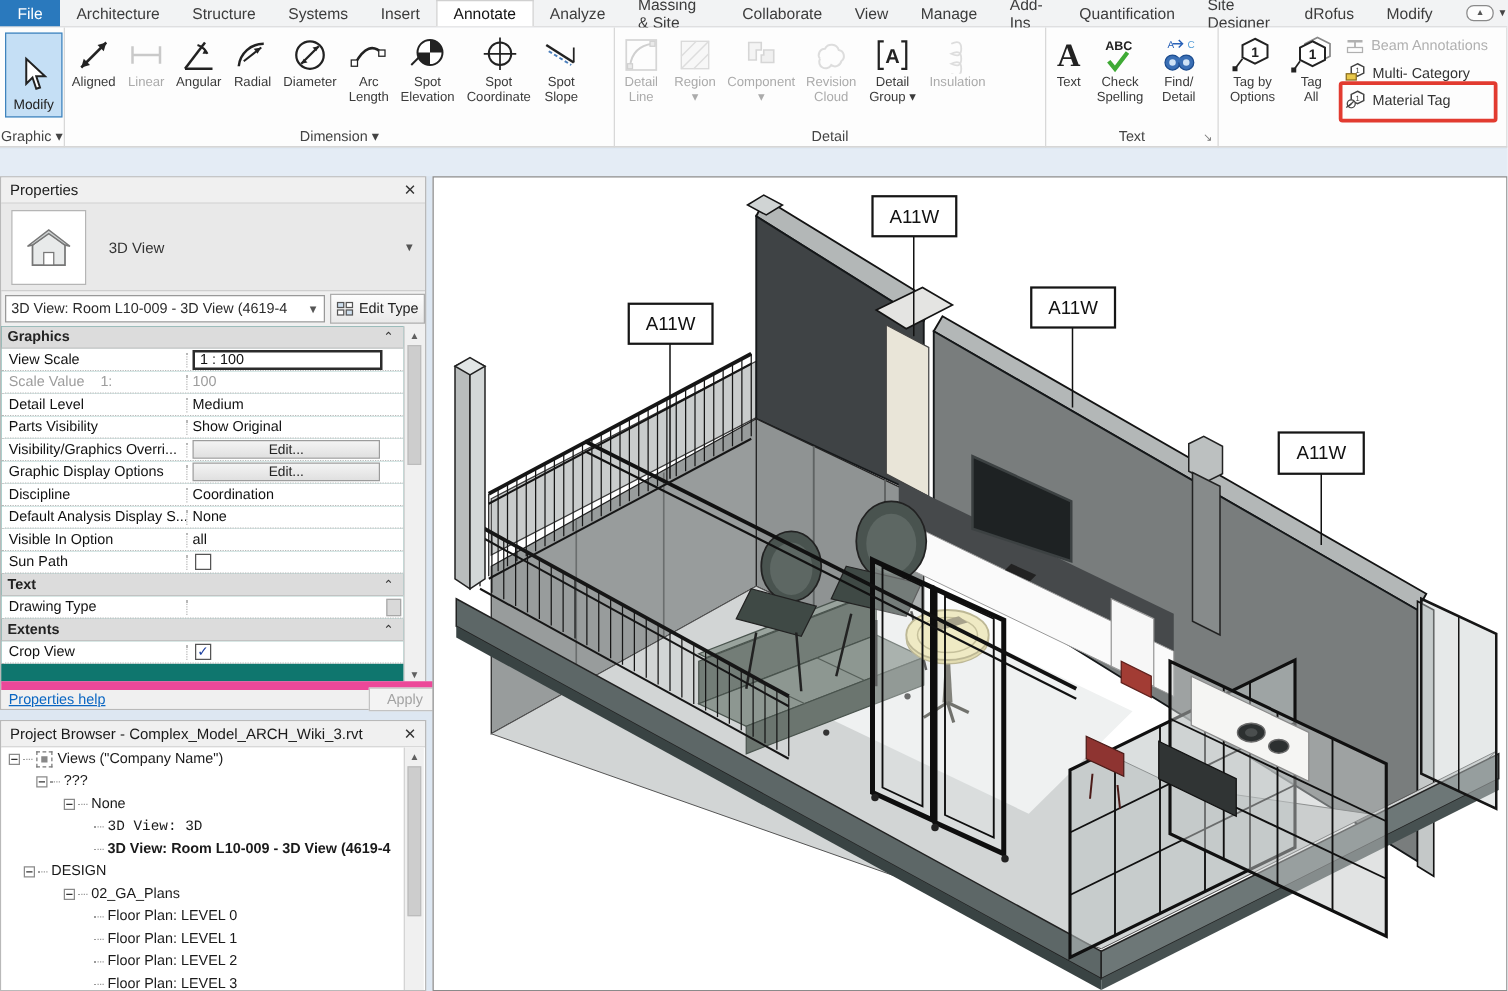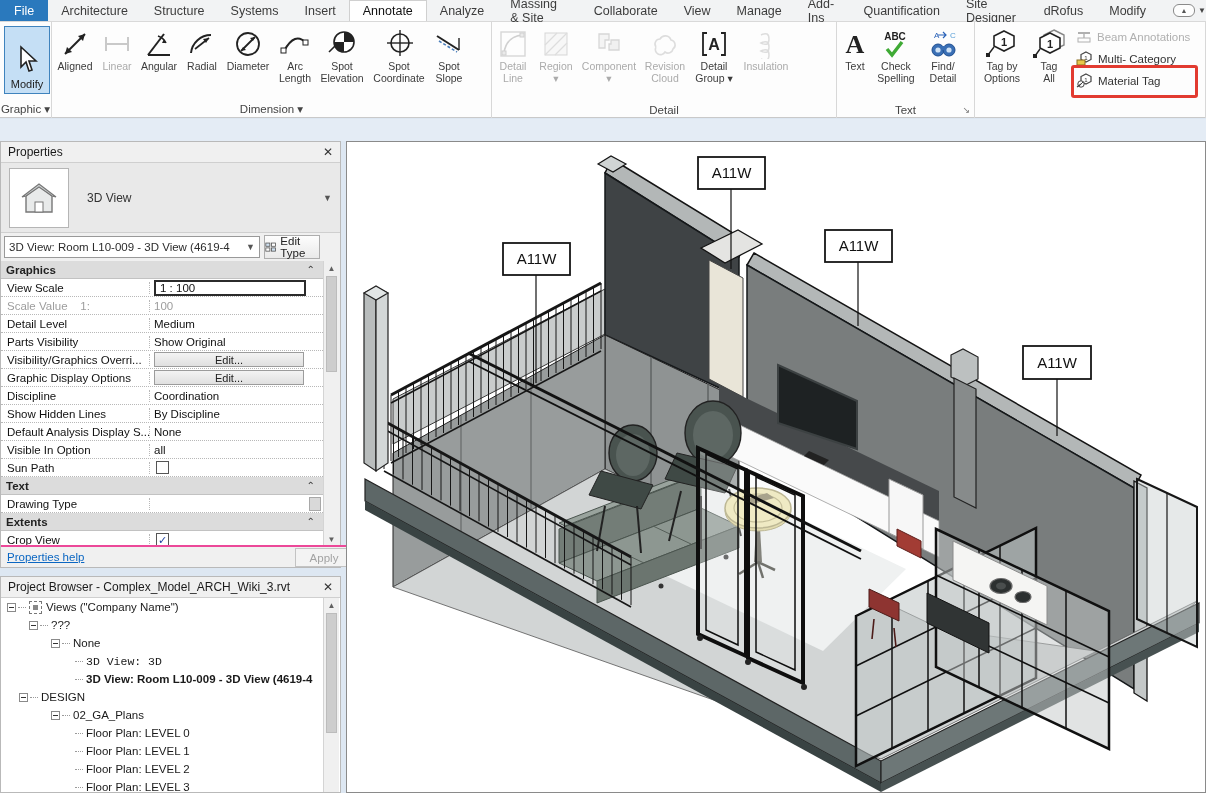--- a/index.html
+++ b/index.html
@@ -40,36 +40,36 @@
   .ptitle .closex { margin-left:auto; color:#333; font-size:12px; }
   #properties { top:141px; height:427px; }
   #selector { position:absolute; left:0; top:21px; width:339px; height:70px; background:#e9e9e9; border-bottom:1px solid #cfcfcf; }
   #selbox { position:absolute; left:8px; top:5px; width:60px; height:60px; background:#fff; border:1px solid #b5b5b5; display:flex; align-items:center; justify-content:center; }
   #selname { position:absolute; left:86px; top:28px; font-size:12px; color:#333; }
   #selcaret { position:absolute; right:8px; top:30px; font-size:9px; color:#555; }
   #typerow { position:absolute; left:0; top:91px; width:339px; height:28px; display:flex; align-items:center; }
   #typecombo { margin-left:3px; width:256px; height:22px; background:#fff; border:1px solid #999; font-size:11.5px; display:flex; align-items:center; padding:0 4px; overflow:hidden; white-space:nowrap; }
   #typecombo .tc-text { flex:1; overflow:hidden; }
   #typecombo .tc-caret { font-size:9px; color:#555; }
-  #edittype { margin-left:4px; width:56px; height:24px; background:linear-gradient(#fdfdfd,#e9e9e9); border:1px solid #adadad; font-size:11.5px; display:flex; align-items:center; justify-content:center; gap:4px; color:#222; }
+  #edittype { margin-left:4px; width:76px; height:24px; background:linear-gradient(#fdfdfd,#e9e9e9); border:1px solid #adadad; font-size:11.5px; display:flex; align-items:center; justify-content:center; gap:4px; color:#222; }
   #propgrid { position:absolute; left:0; top:119px; width:322px; height:286px; background:#0f766e; overflow:hidden; }
   .prow { height:18px; display:flex; align-items:center; border-bottom:1px dotted #b8b8b8; background:#fff; }
   .prow .plab { width:149px; padding-left:6px; overflow:hidden; white-space:pre; font-size:11.5px; color:#111; border-right:1px dotted #b8b8b8; }
   .prow .pval { flex:1; padding-left:4px; font-size:11.5px; color:#111; display:flex; align-items:center; height:100%; position:relative; }
   .prow.disabled .plab, .prow.disabled .pval { color:#9d9d9d; }
   .phead { height:18px; background:#dcdcdc; border-bottom:1px solid #c2c2c2; display:flex; align-items:center; padding-left:5px; font-weight:bold; font-size:11.5px; color:#222; }
   .phead .chev { margin-left:auto; margin-right:8px; font-weight:normal; color:#333; font-size:10px; }
   .valfocus { border:2px solid #2b2b2b; background:#fff; height:16px; display:flex; align-items:center; padding:0 4px; width:152px; }
   .editbtn { width:150px; height:15px; background:linear-gradient(#f4f4f4,#e0e0e0); border:1px solid #9c9c9c; font-size:11px; color:#222; text-align:center; line-height:14px; }
   .cbox { width:13px; height:13px; border:1px solid #555; background:#fff; margin-left:2px; font-size:11px; line-height:12px; text-align:center; color:#1b3fa0; }
   .browsebtn { position:absolute; right:2px; top:2px; width:12px; height:14px; background:#d9d9d9; border:1px solid #a8a8a8; }
   #propscroll { position:absolute; right:1px; top:119px; width:16px; height:286px; background:#f0f0f0; border-left:1px solid #d4d4d4; }
   .sb-arrow { height:15px; text-align:center; font-size:8px; color:#606060; line-height:15px; }
   .sb-thumb { margin:0 2px; background:#cdcdcd; border:1px solid #bcbcbc; height:96px; }
-  #propfooter { position:absolute; left:0; bottom:0; width:360px; height:22px; background:#f0f0f0; border-top:2px solid #ec4899; display:flex; align-items:center; }
+  #propfooter { position:absolute; left:0; bottom:0; width:360px; height:22px; background:#f0f0f0; border-top:7px solid #ec4899; display:flex; align-items:center; }
   #prophelp { margin-left:6px; color:#0a66c2; text-decoration:underline; font-size:11.5px; }
   #applybtn { margin-left:auto; margin-right:8px; width:58px; height:19px; background:#f3f3f3; border:1px solid #c3c3c3; color:#a3a3a3; font-size:11.5px; text-align:center; line-height:18px; }
 
   #browser { top:576px; height:217px; }
   #treearea { position:absolute; left:0; top:21px; width:339px; height:194px; background:#fff; overflow:hidden; }
   .trow { height:18px; display:flex; align-items:center; font-size:11.5px; color:#1a1a1a; white-space:nowrap; }
   .trow.bold { font-weight:bold; }
   .expbox { width:9px; height:9px; border:1px solid #8a8a8a; background:#fff; position:relative; flex:none; }
   .expbox:after { content:""; position:absolute; left:1px; right:1px; top:3px; border-top:1px solid #333; }
   .tdots { flex:none; border-top:1px dotted #9a9a9a; width:8px; margin:0 3px 0 2px; }
@@ -461,26 +461,20 @@
       <div class="prow">
         <div class="plab">Graphic Display Options</div>
         <div class="pval">
           <div class="editbtn">Edit...</div>
         </div>
       </div>
       <div class="prow">
         <div class="plab">Discipline</div>
         <div class="pval">
           <span>Coordination</span>
-        </div>
-      </div>
-      <div class="prow">
-        <div class="plab">Show Hidden Lines</div>
-        <div class="pval">
-          <span>By Discipline</span>
         </div>
       </div>
       <div class="prow">
         <div class="plab">Default Analysis Display S...</div>
         <div class="pval">
           <span>None</span>
         </div>
       </div>
       <div class="prow">
         <div class="plab">Visible In Option</div>

